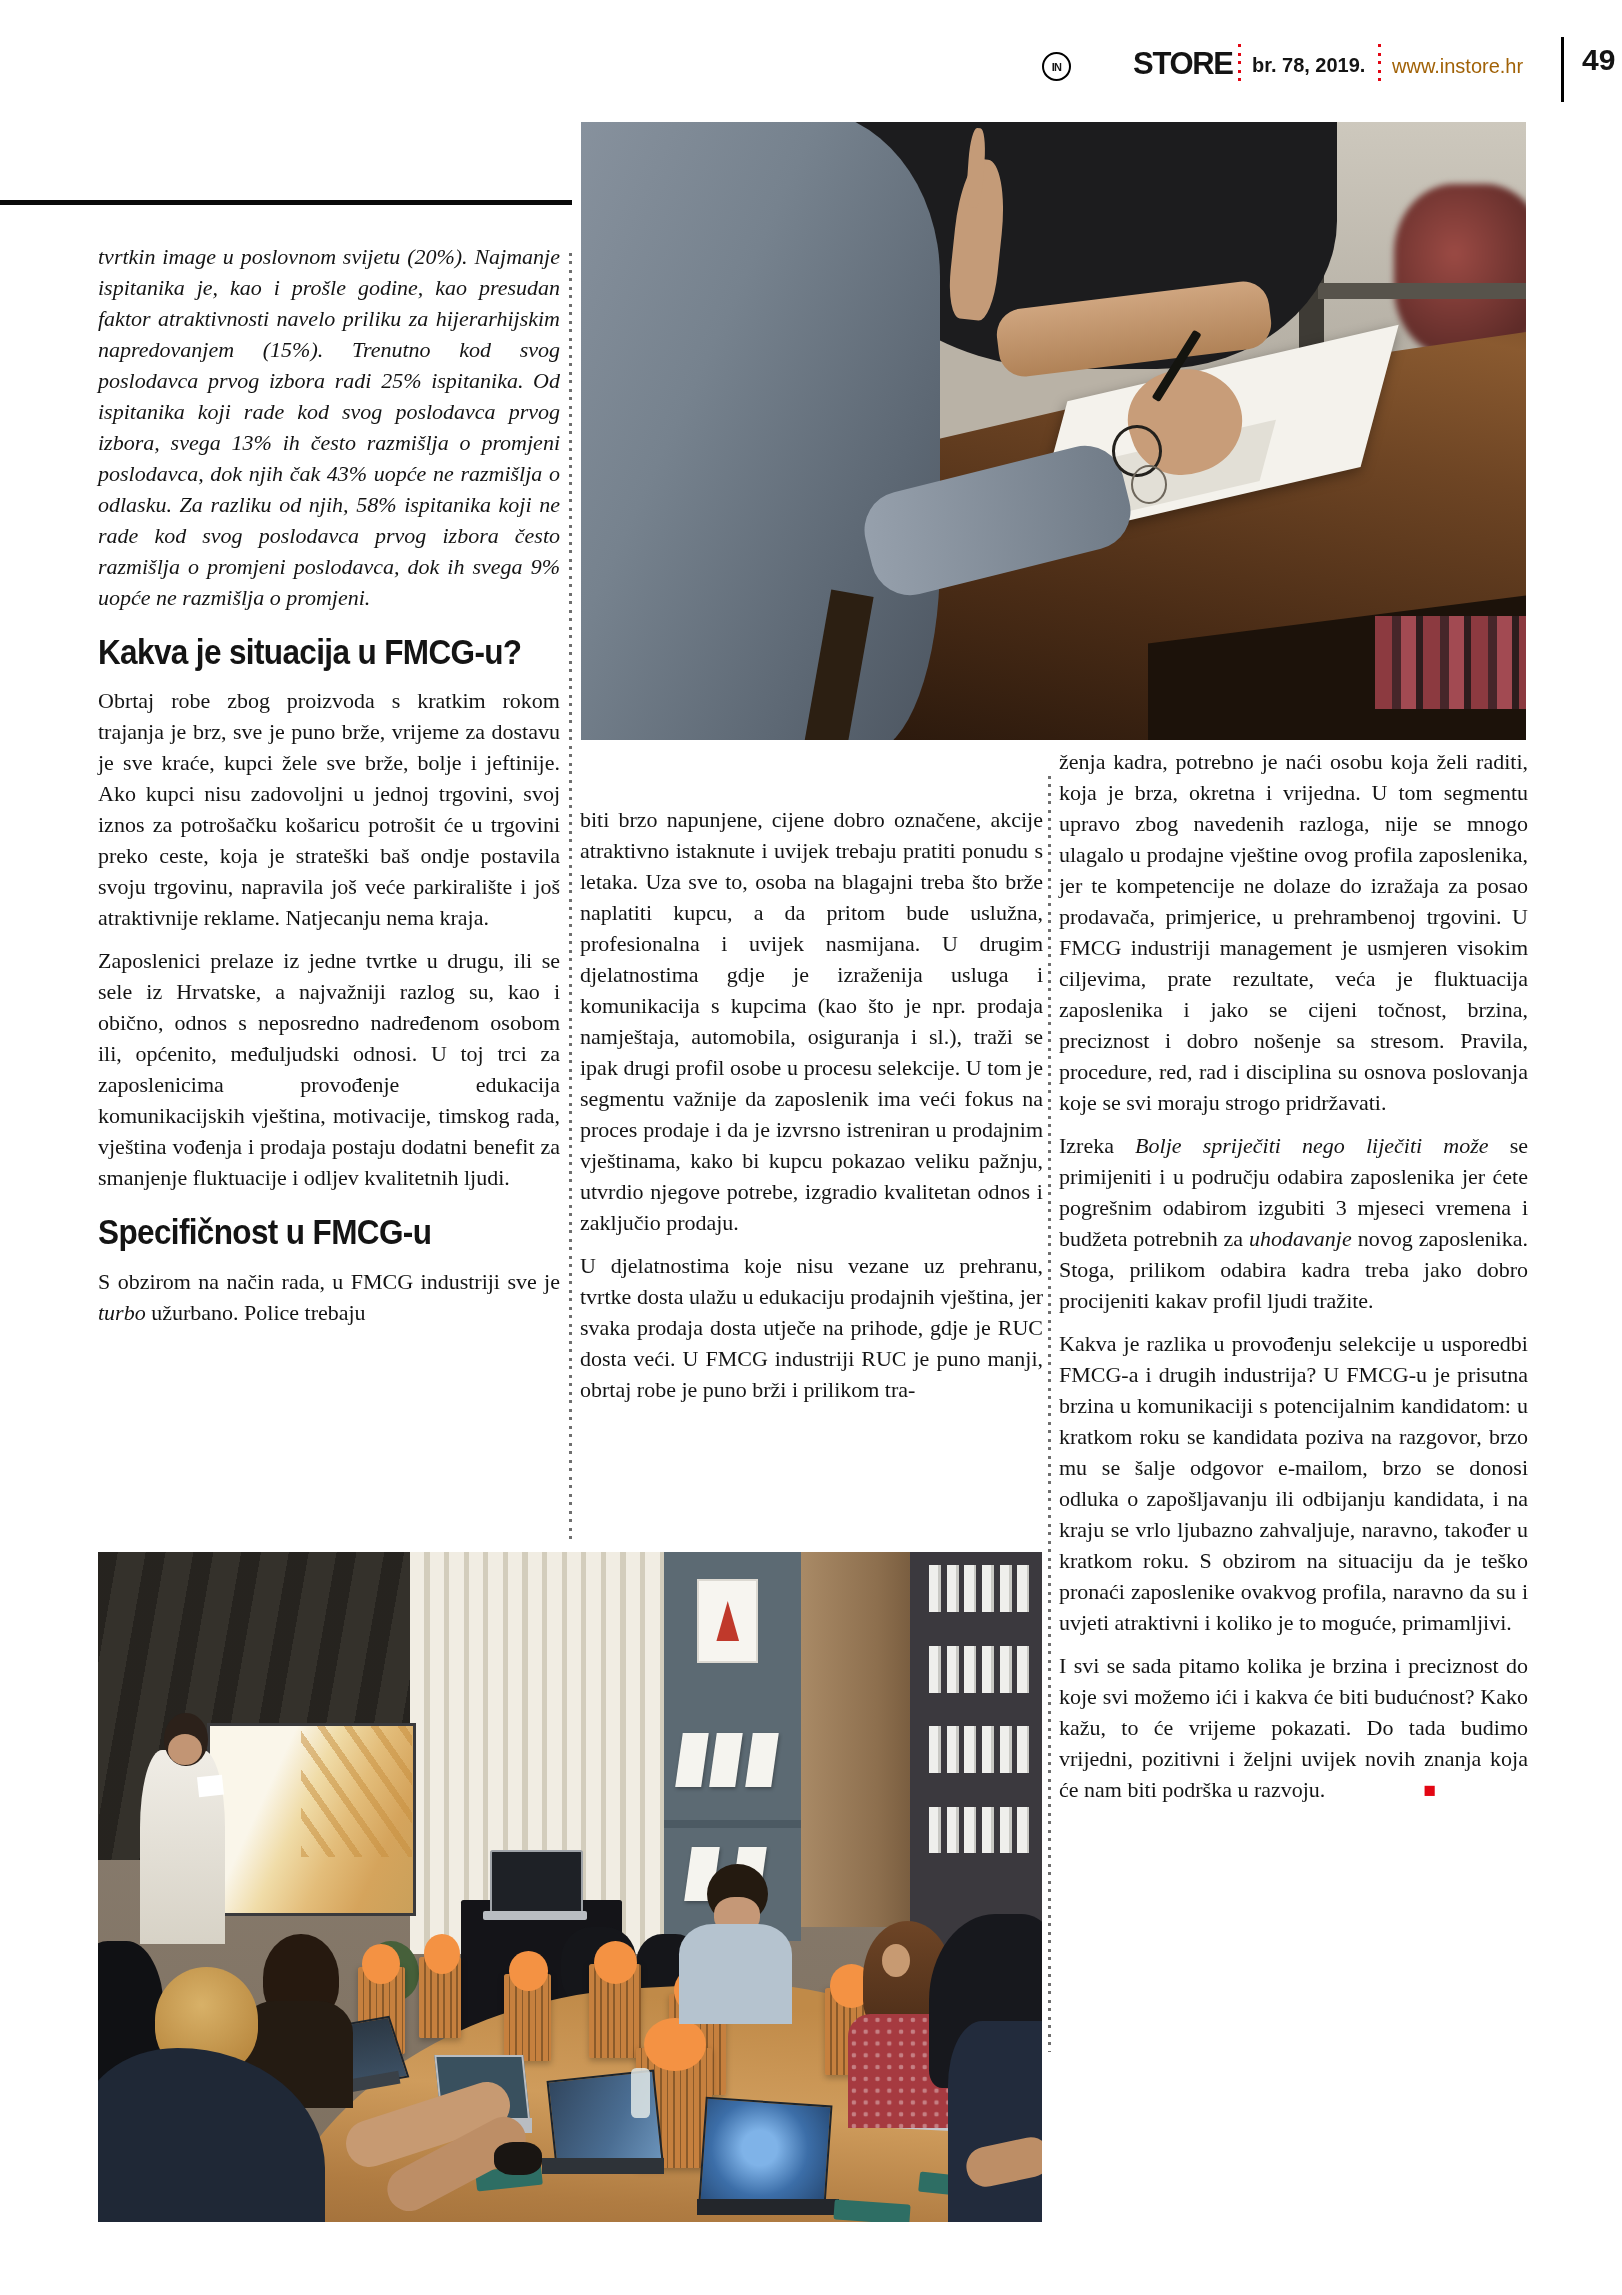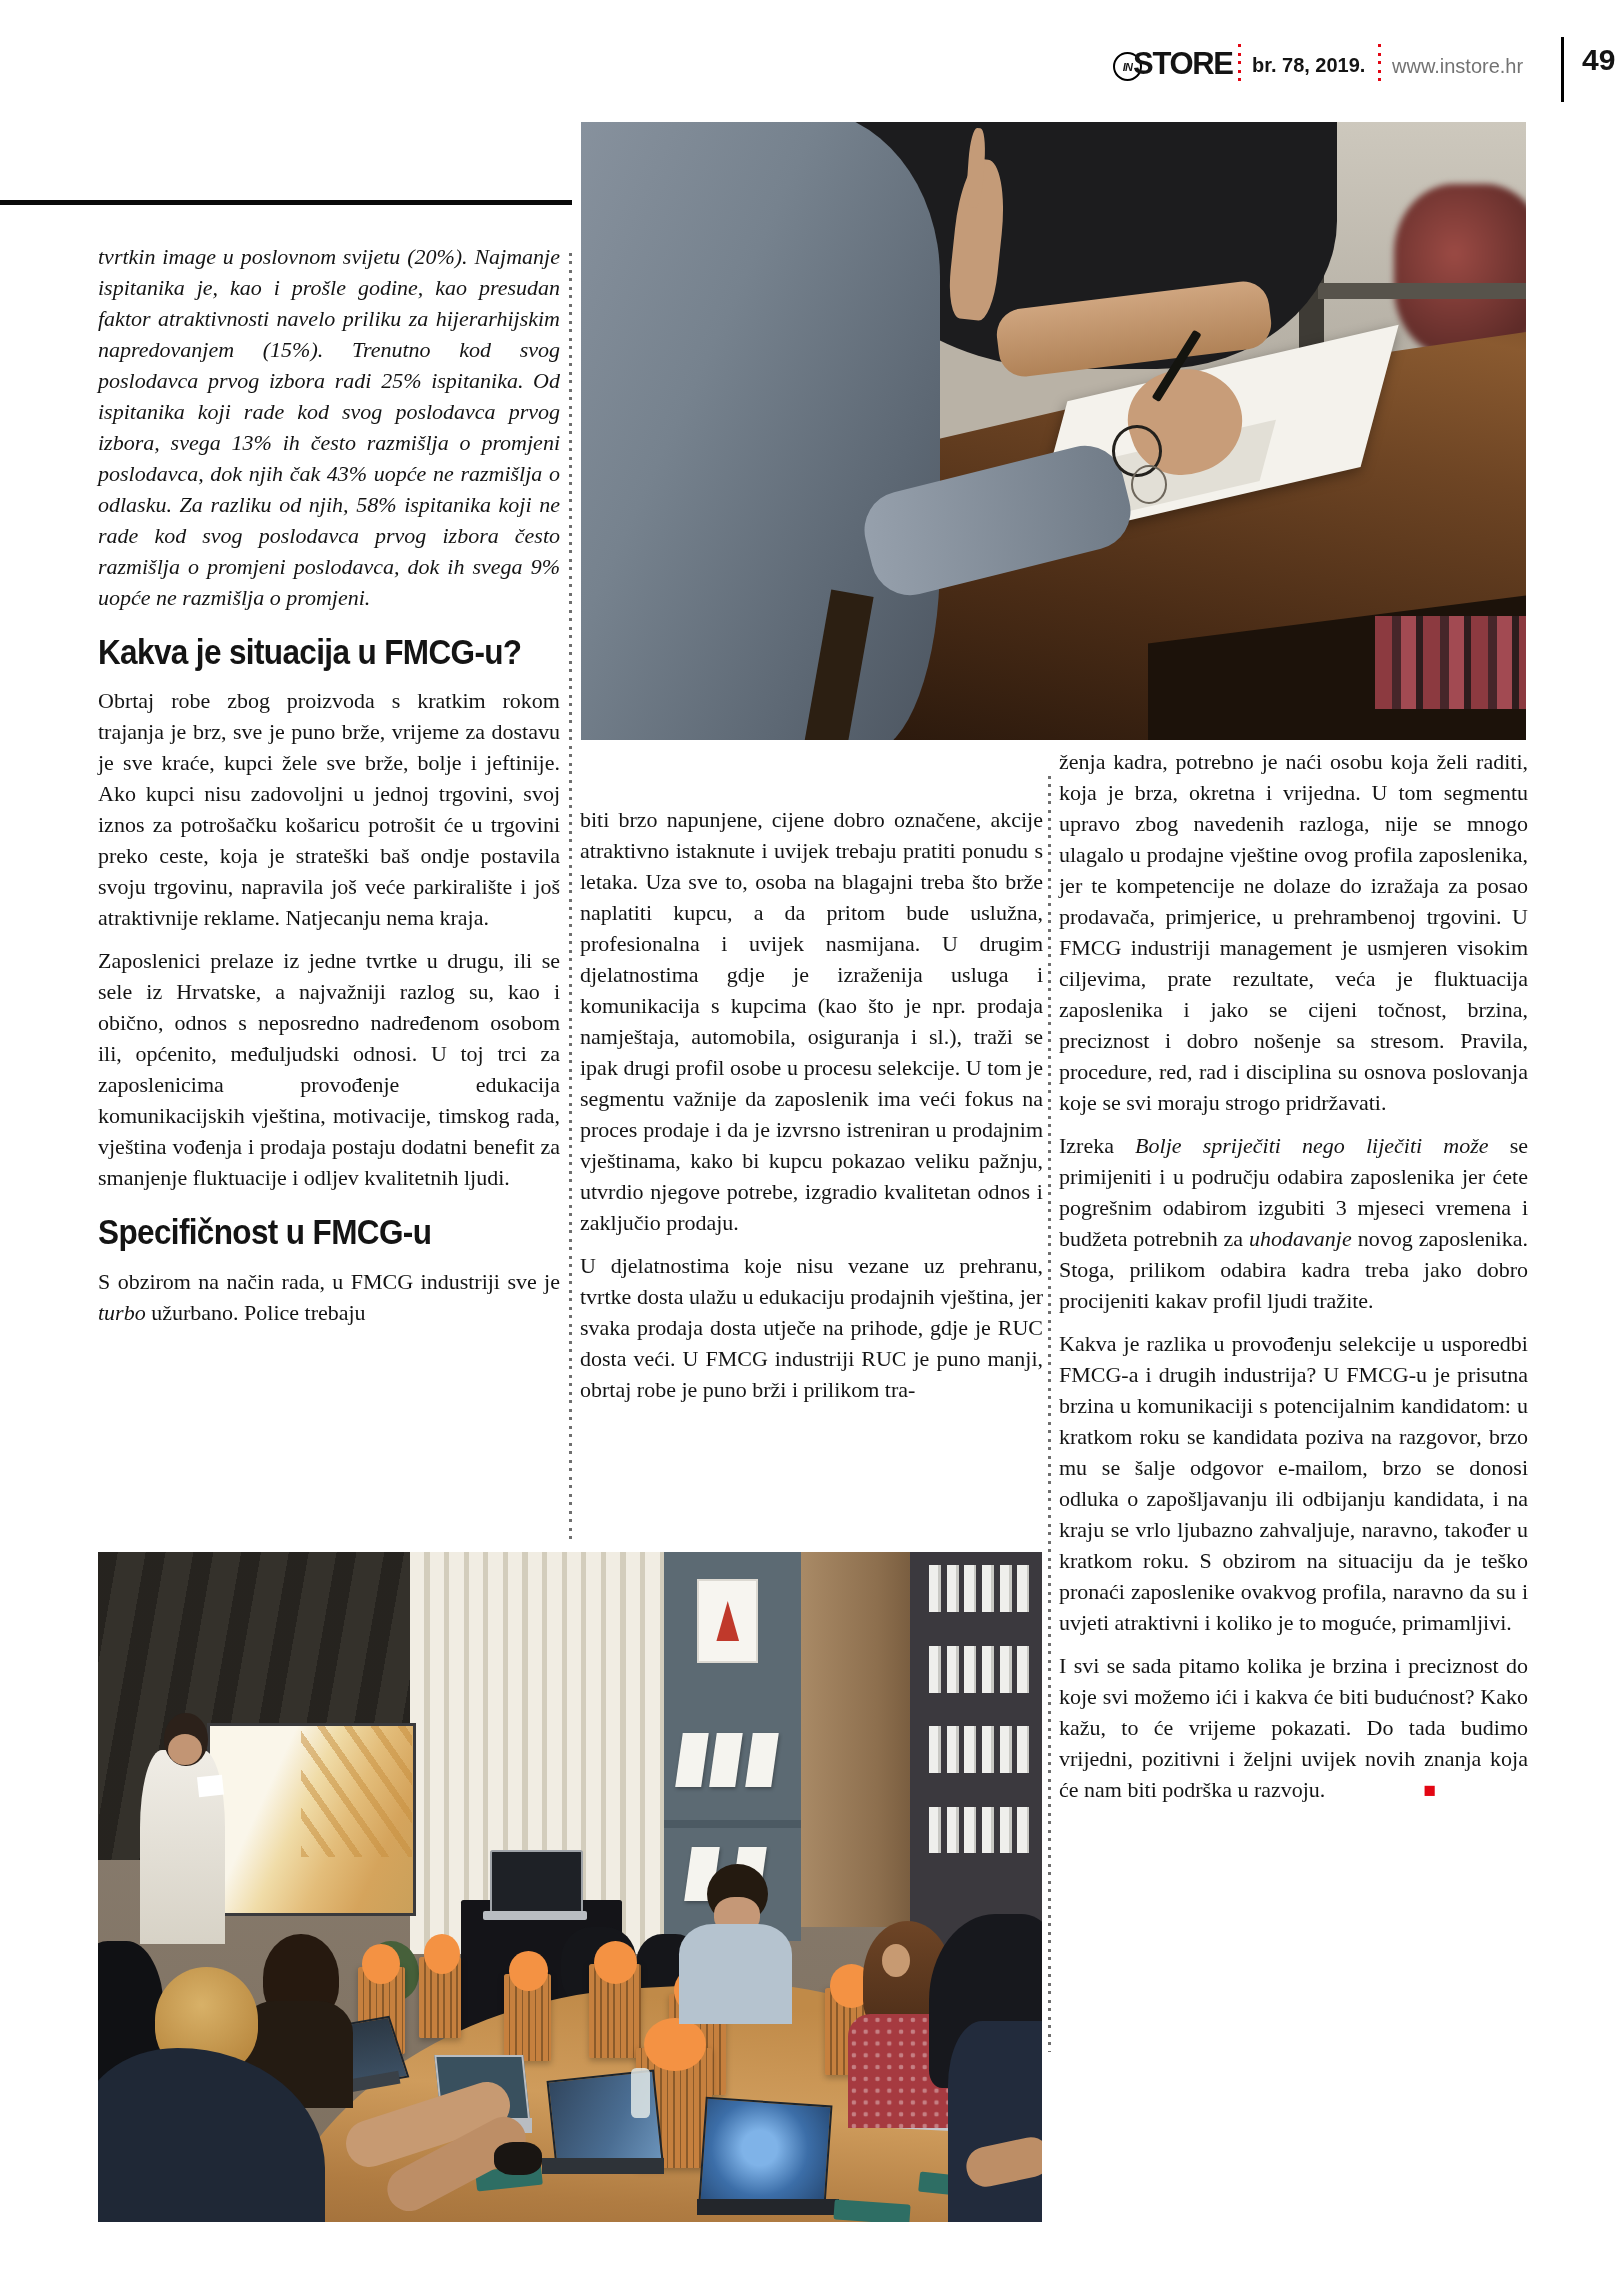--- a/index.html
+++ b/index.html
@@ -1,25 +1,25 @@
 <!DOCTYPE html>
 <html style="font-size:10.5px"><head>
 <meta charset="utf-8">
 <style>
   html,body{margin:0;padding:0;background:#e9e9e9;}
   .page{position:relative;width:1623px;height:2295px;background:#ffffff;overflow:hidden;
         font-family:"Liberation Serif",serif;color:#141414;}
   
   .hdr-el{position:absolute;white-space:nowrap;}
-  .logo-circle{left:1113px;top:52px;width:25px;height:25px;border:2.6px solid #000;border-radius:50%;
+  .logo-circle{left:1042px;top:52px;width:25px;height:25px;border:2.6px solid #000;border-radius:50%;
                display:flex;align-items:center;justify-content:center;
-               font-family:"Liberation Sans",sans-serif;font-weight:700;font-size:11px;letter-spacing:-0.7px;font-style:italic;}
+               font-family:"Liberation Sans",sans-serif;font-weight:700;font-size:11px;letter-spacing:-0.7px;}
   .logo-word{left:1133px;top:46px;font-family:"Liberation Sans",sans-serif;font-weight:700;font-size:31px;letter-spacing:-1.3px;}
   .hdr-issue{left:1252px;top:54px;font-family:"Liberation Sans",sans-serif;font-weight:700;font-size:20px;}
-  .hdr-site{left:1392px;top:55px;font-family:"Liberation Sans",sans-serif;font-weight:400;font-size:20px;color:#737373;}
+  .hdr-site{left:1392px;top:55px;font-family:"Liberation Sans",sans-serif;font-weight:400;font-size:20px;color:#a16207;}
   .vdots-red{position:absolute;width:2.6px;height:42px;top:44px;
              background-image:repeating-linear-gradient(to bottom,#e30613 0 3.3px,transparent 3.3px 8.5px);}
   .hdr-vline{position:absolute;left:1561px;top:37px;width:3.3px;height:65px;background:#000;}
   .pagenum{left:1582px;top:43px;font-family:"Liberation Sans",sans-serif;font-weight:700;font-size:30px;}
   
   .top-rule{position:absolute;left:0;top:200px;width:572px;height:4.6px;background:#0a0a0a;}
   .vdots{position:absolute;width:2.6px;
          background-image:repeating-linear-gradient(to bottom,#6f6f6f 0 2.6px,transparent 2.6px 8.5px);}
   
   .col{position:absolute;}

